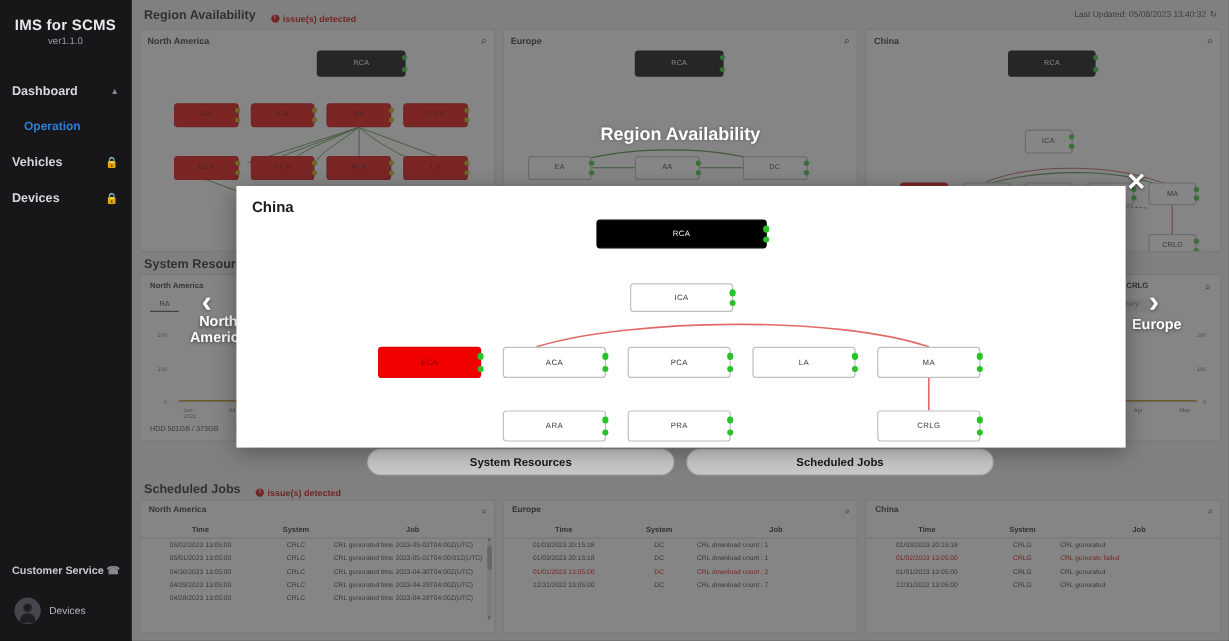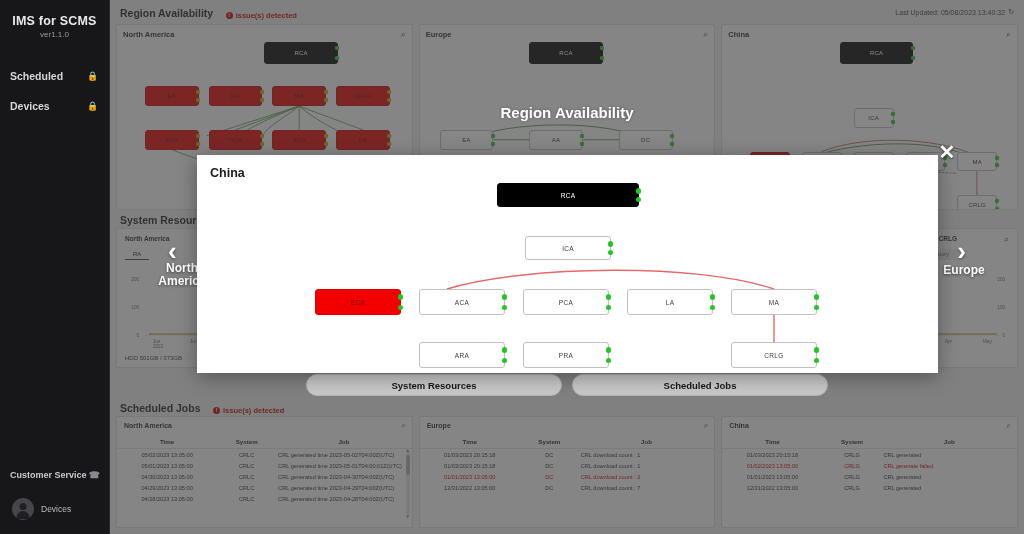--- a/index.html
+++ b/index.html
@@ -175,21 +175,28 @@
 <div id="app">
 
   <div class="sidebar">
     <div class="brand">
       <div class="brand-title">IMS for SCMS</div>
       <div class="brand-ver">ver1.1.0</div>
     </div>
 
     <div class="nav">
       <div class="nav-item">
-        <span>Scheduled</span>
+        <span>Dashboard</span>
+        <span class="caret">▲</span>
+      </div>
+      <div class="nav-item sub active">
+        <span>Operation</span>
+      </div>
+      <div class="nav-item">
+        <span>Vehicles</span>
         <span class="lock">🔒</span>
       </div>
       <div class="nav-item">
         <span>Devices</span>
         <span class="lock">🔒</span>
       </div>
     </div>
 
     <div class="side-bottom">
       <div class="side-row">

